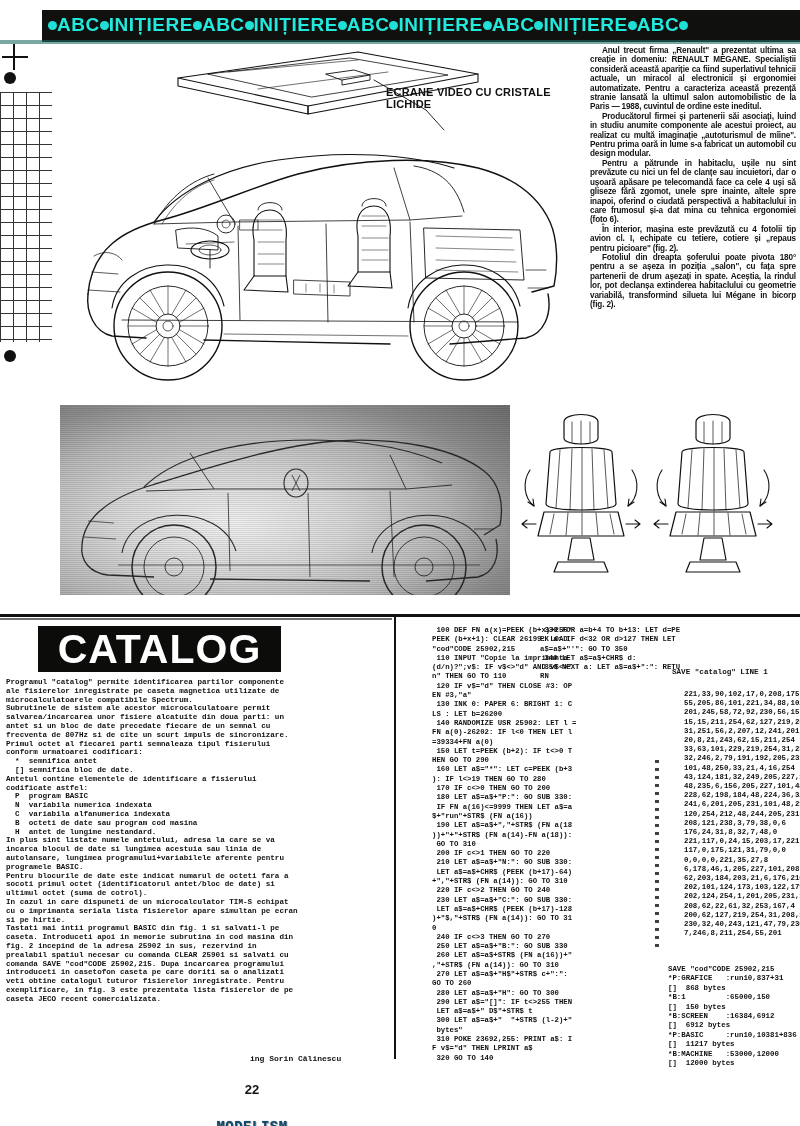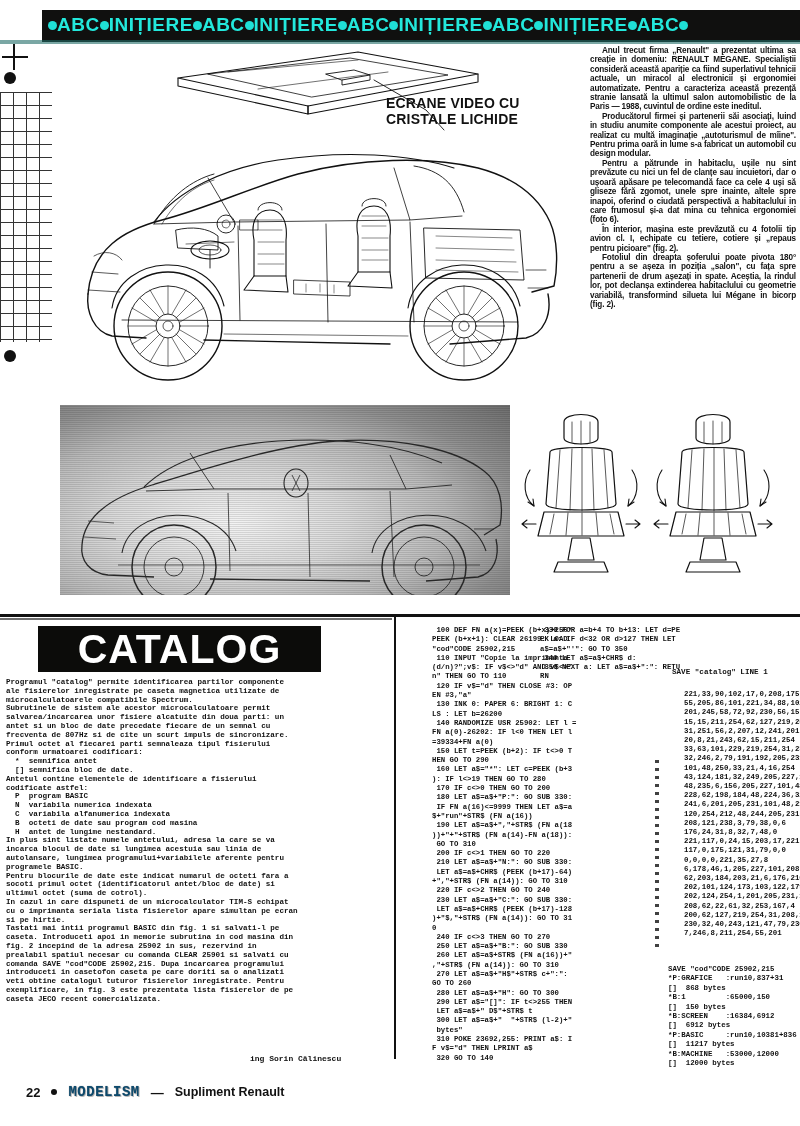--- a/index.html
+++ b/index.html
@@ -42,22 +42,22 @@
     opacity:.85;
   }
 
   
   #illo-car{
     position:absolute;left:58px;top:44px;width:512px;height:352px;
     background:#ffffff;
   }
   #illo-car svg{display:block;}
   #caption-video{
-    position:absolute;left:386px;top:95px;width:200px;
-    font-size:14px;font-weight:bold;letter-spacing:.2px;color:#111;
+    position:absolute;left:386px;top:86px;width:200px;
+    font-size:11px;font-weight:bold;letter-spacing:.2px;color:#111;
     font-family:"Liberation Sans",sans-serif;
   }
 
   
   #photo-car{
     position:absolute;left:60px;top:405px;width:450px;height:190px;
     background:
       radial-gradient(ellipse at 38% 62%, #f3f3f3 0%, #d9d9d9 30%, #b9b9b9 55%, #8f8f8f 75%, #6d6d6d 100%);
     overflow:hidden;
   }
@@ -84,21 +84,21 @@
   
   #mid-rule{
     position:absolute;left:0;top:614px;width:800px;height:3px;background:#111;
   }
   #mid-rule-2{
     position:absolute;left:0;top:618px;width:392px;height:2px;background:#6f6f6f;
   }
 
   
   #catalog-title{
-    position:absolute;left:38px;top:626px;width:283px;height:46px;
+    position:absolute;left:38px;top:626px;width:243px;height:46px;
     background:#0c0c0a;
     display:flex;align-items:center;justify-content:center;
   }
   #catalog-title span{
     color:#ffffff;font-size:41px;font-weight:bold;letter-spacing:1px;
     font-family:"Liberation Sans",sans-serif;line-height:41px;
   }
 
   
   .mono{
@@ -142,22 +142,22 @@
 
   
   #fold-marks{
     position:absolute;left:655px;top:760px;width:4px;height:190px;
     background-image:repeating-linear-gradient(to bottom,#111 0 3px,transparent 3px 8px);
     opacity:.8;
   }
 
   
   #footer{
-    position:absolute;left:26px;top:1082px;width:500px;height:20px;
-    display:flex;align-items:center;gap:11px;
+    position:absolute;left:2px;top:1082px;width:500px;height:20px;
+    display:flex;align-items:center;gap:11px;flex-direction:column;
   }
   #footer-page{font-size:13px;font-weight:bold;color:#111;font-family:"Liberation Sans",sans-serif;}
   #footer-bullet{width:6px;height:6px;border-radius:50%;background:#111;}
   #footer-magazine{
     font-size:14px;font-weight:bold;color:#0c4a6e;letter-spacing:.5px;
     font-family:Liberation Mono, monospace;
     text-shadow:0 0 1px #777, 1px 1px 0 #bbb;
   }
   #footer-dash{font-size:13px;font-weight:bold;color:#111;}
   #footer-suffix{font-size:12.5px;font-weight:bold;color:#111;font-family:"Liberation Sans",sans-serif;}

